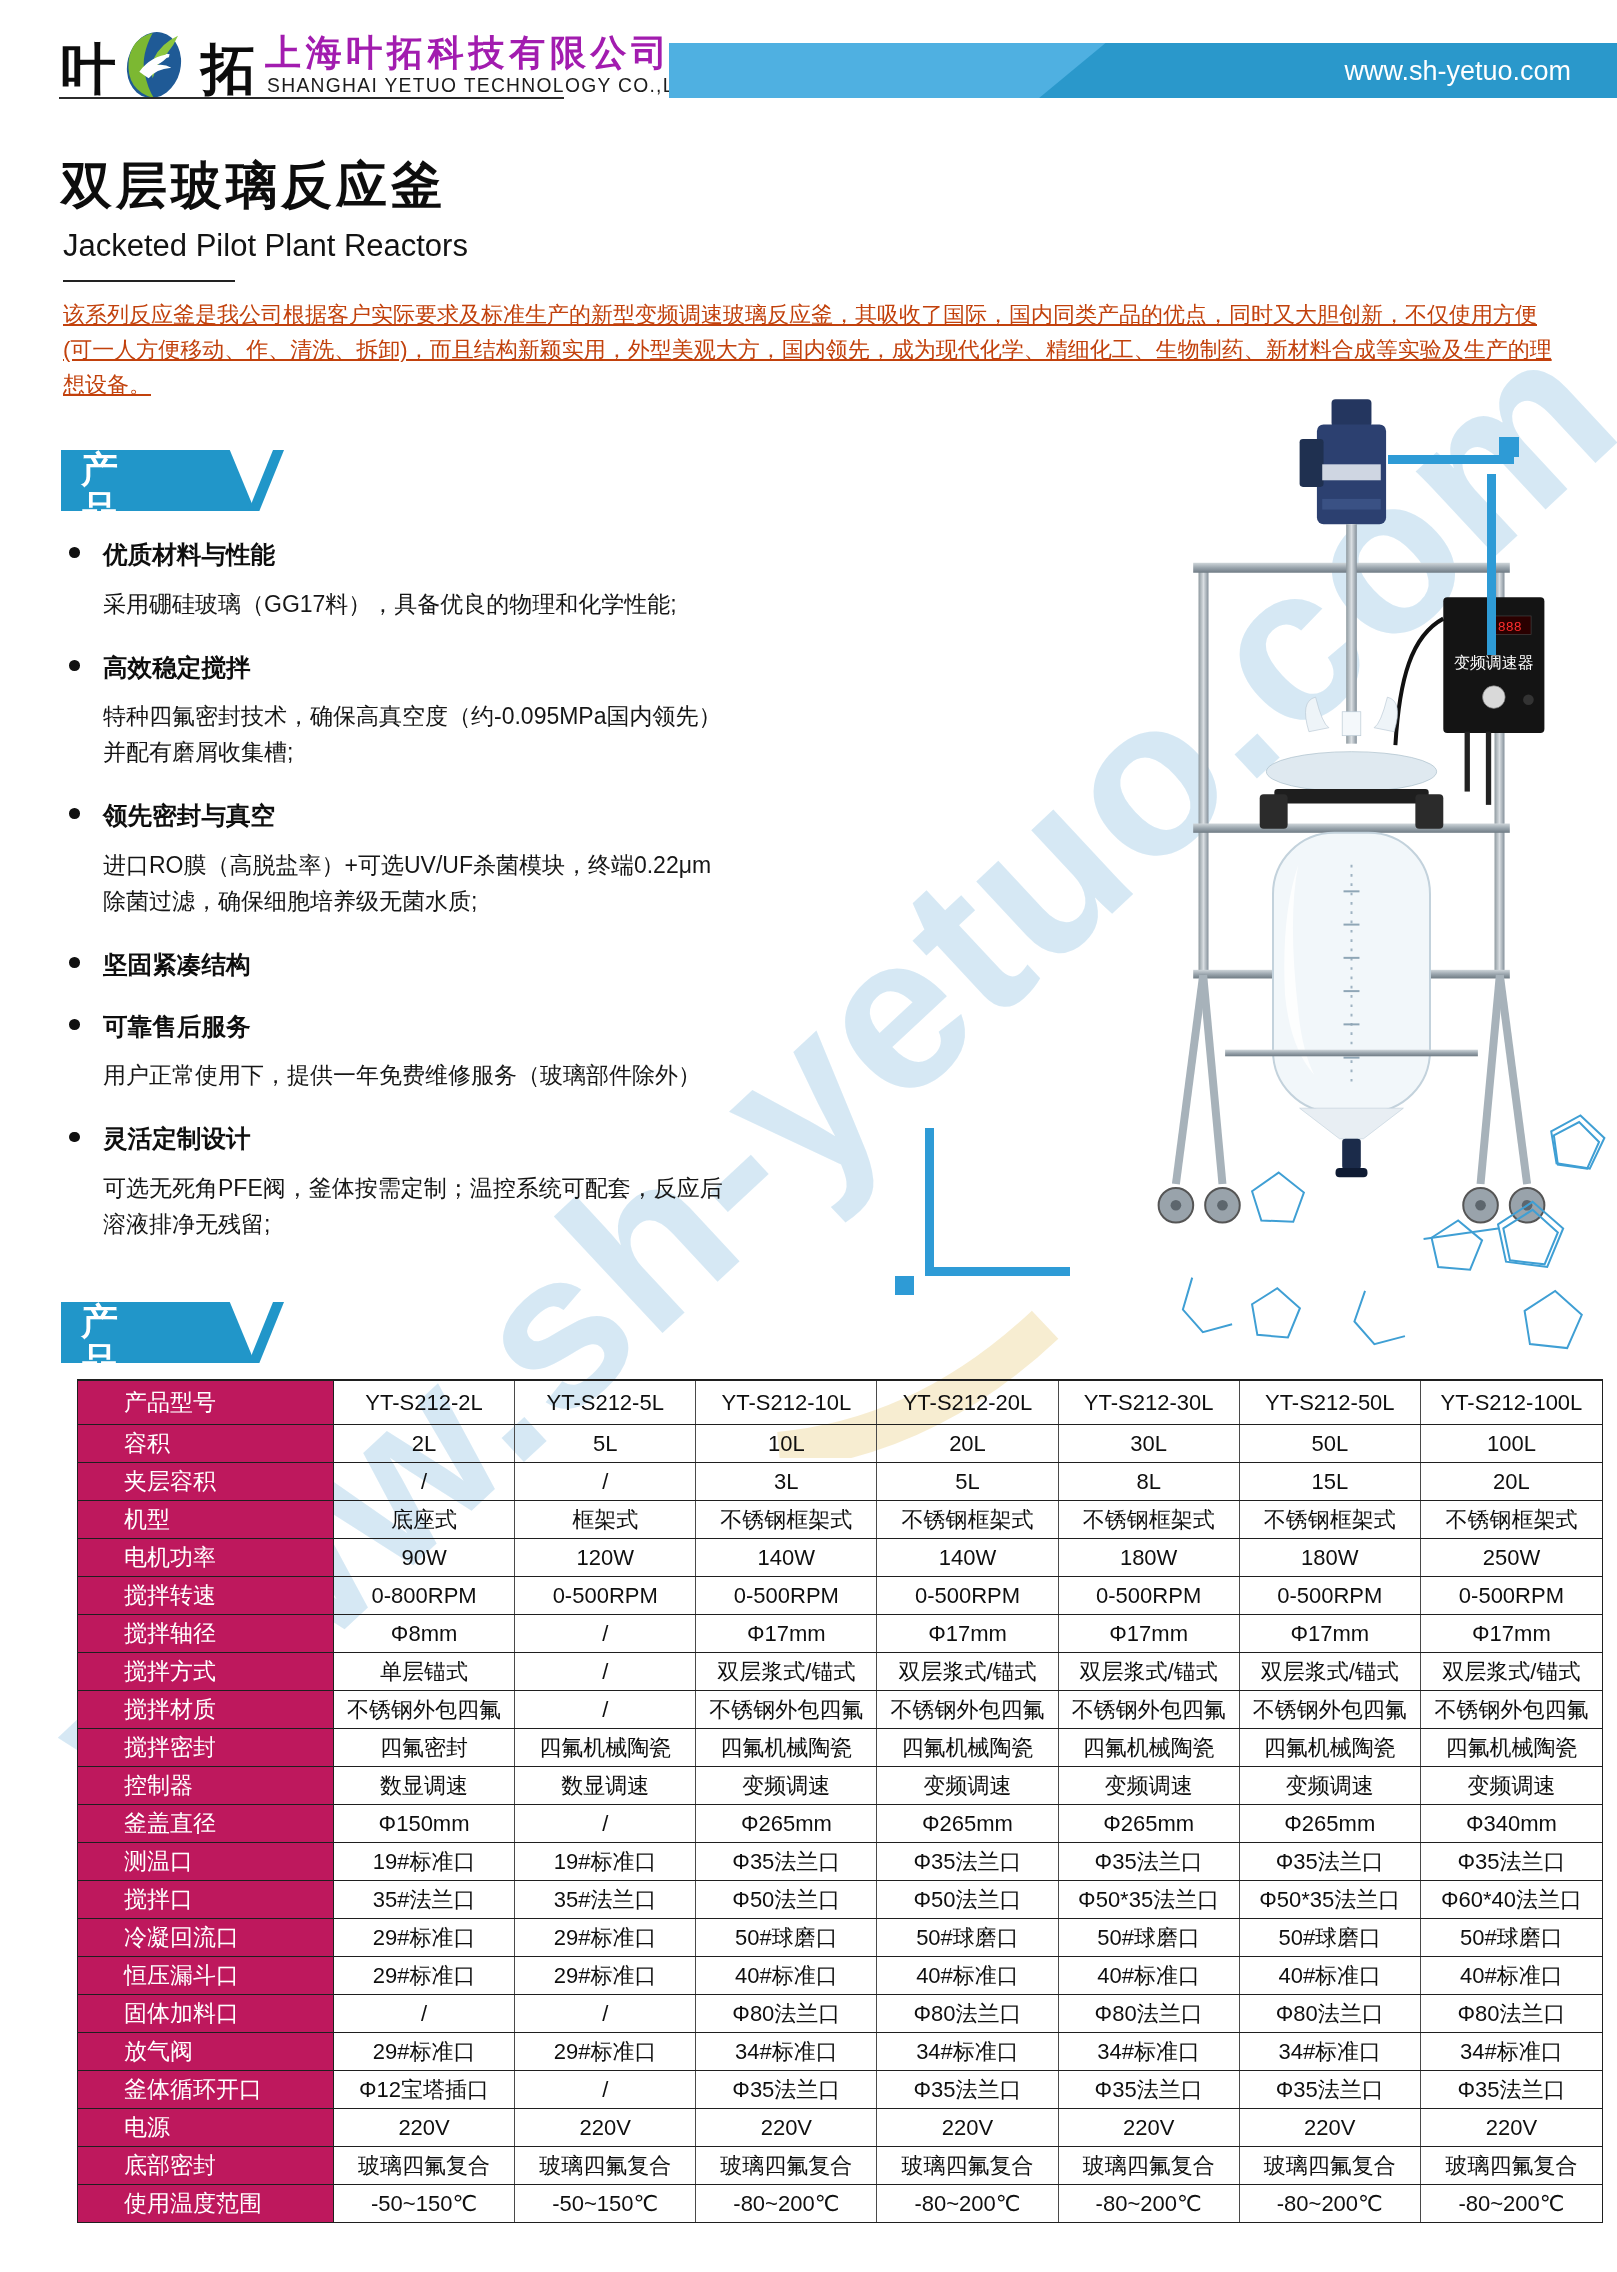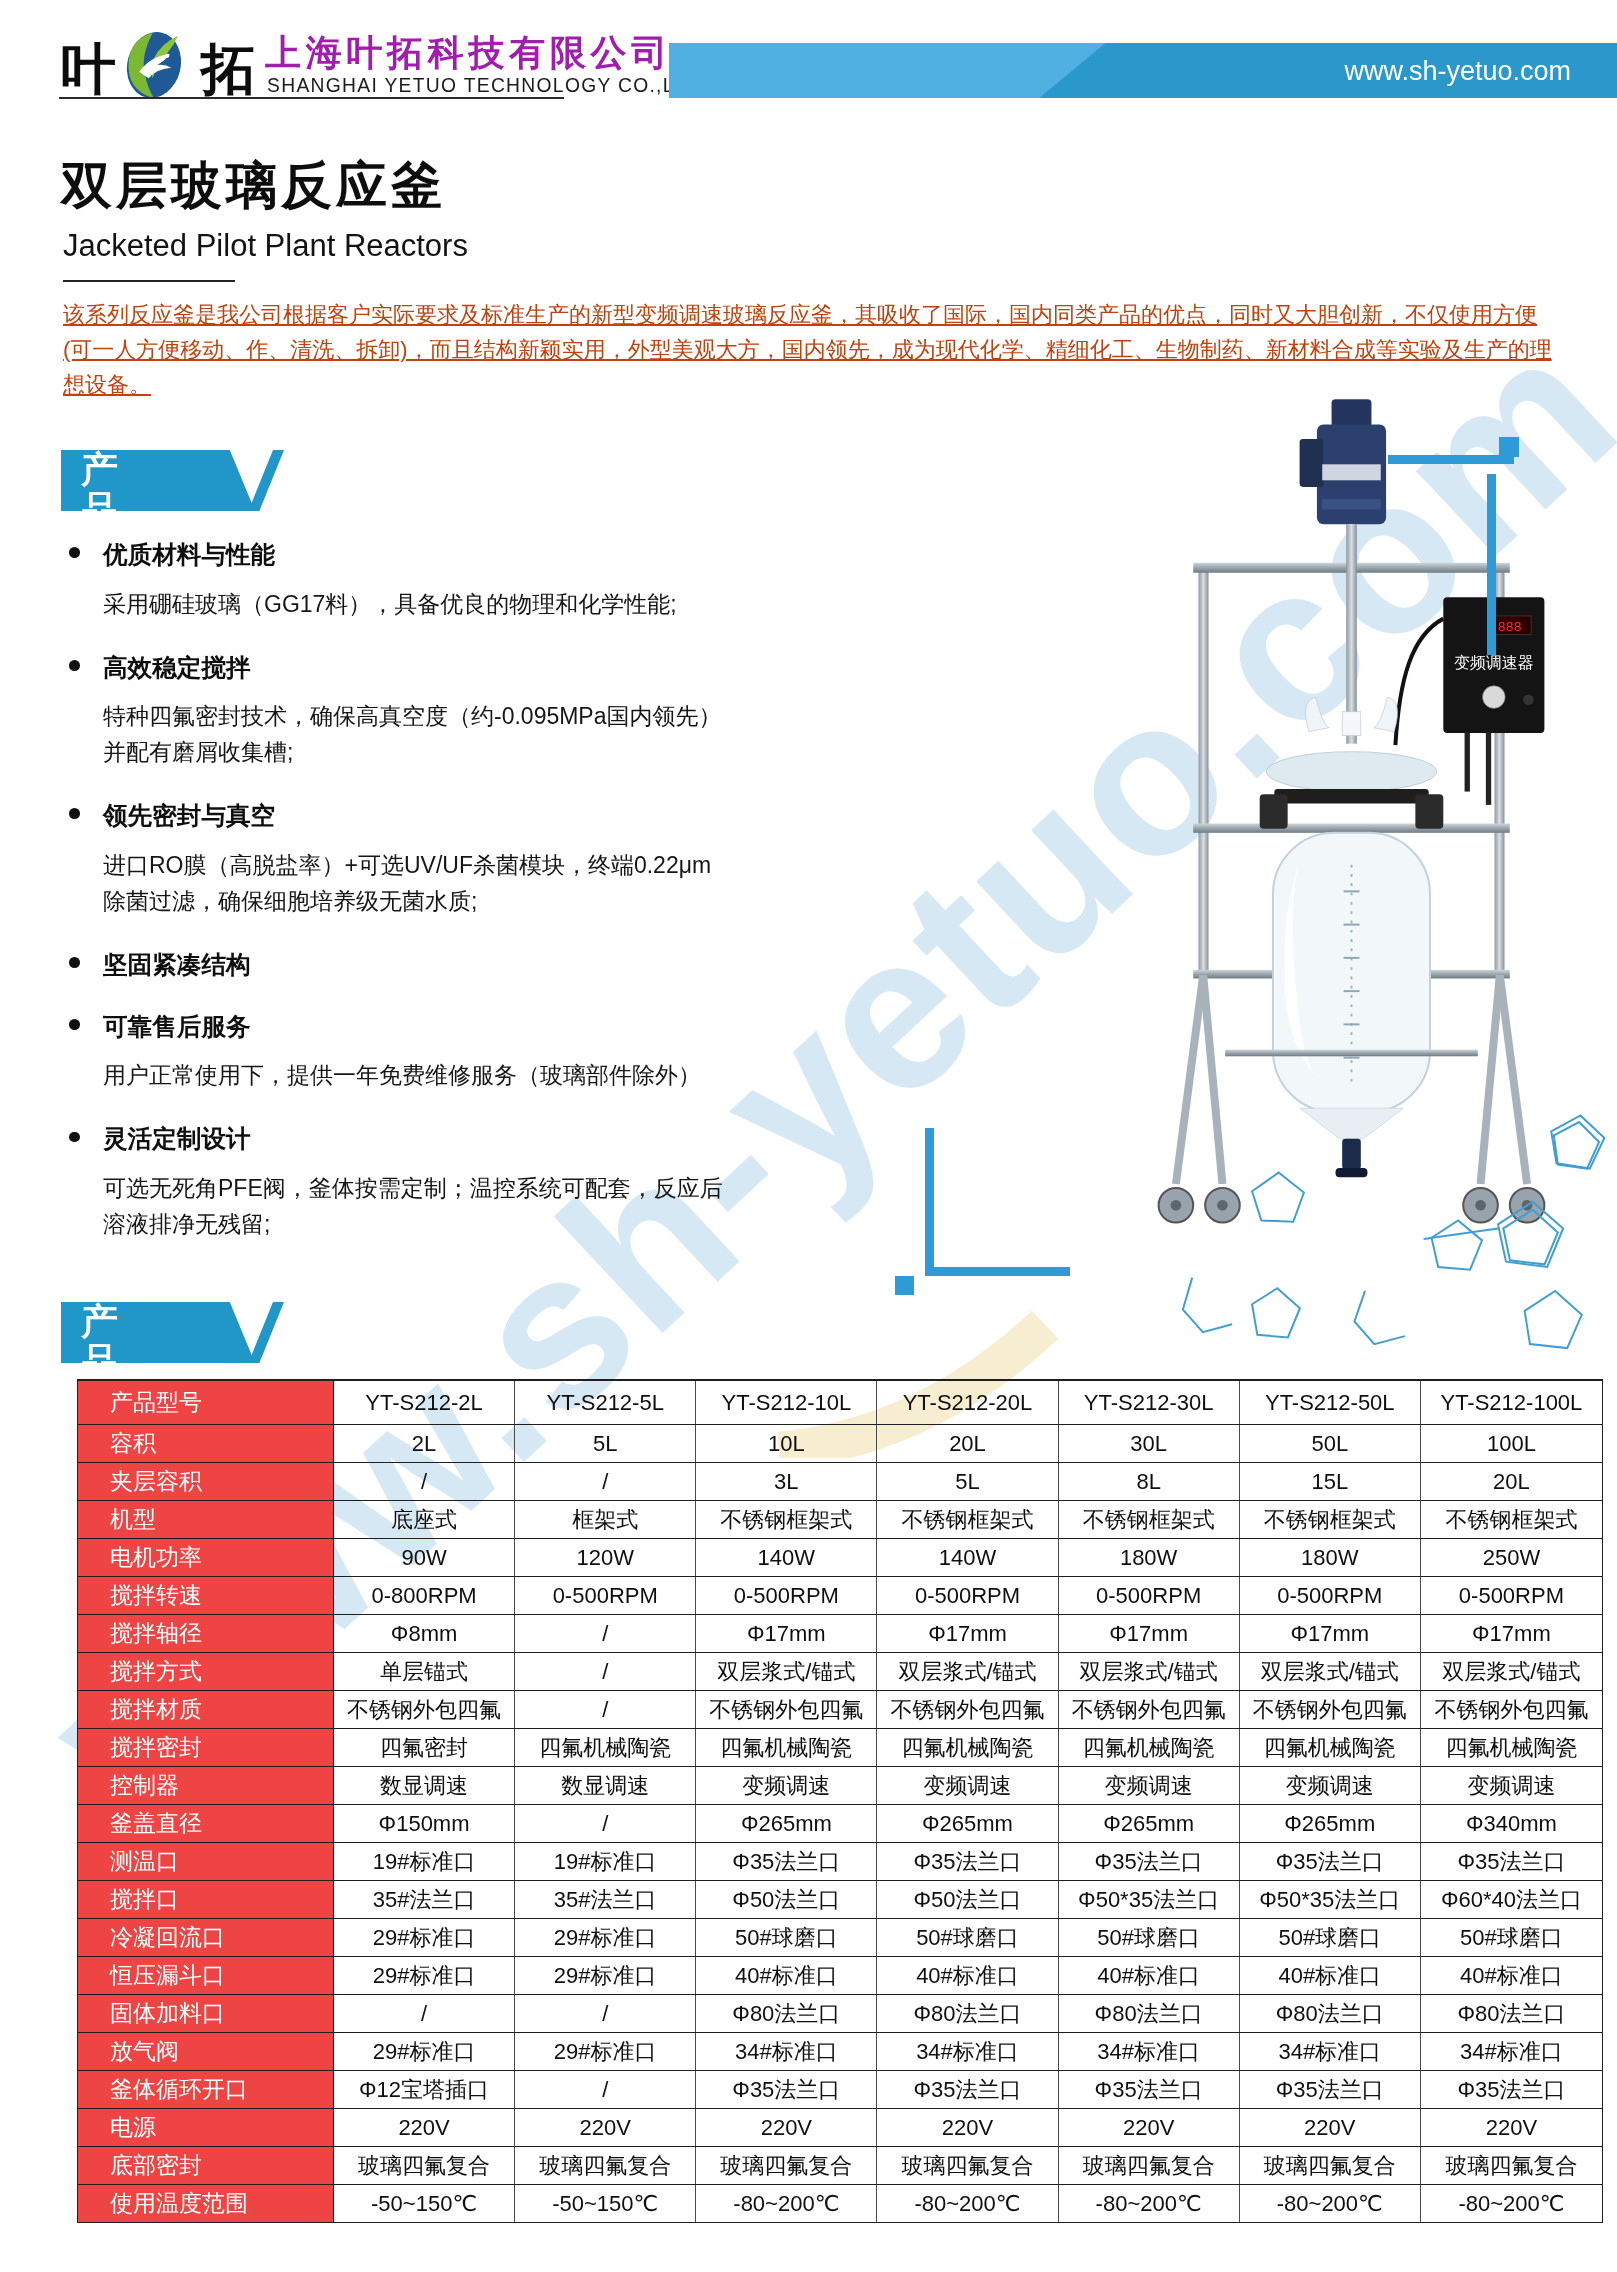--- a/index.html
+++ b/index.html
@@ -42,22 +42,22 @@
   .f-desc{font-size:23px;line-height:36px;color:#161616;white-space:pre-line;}
   
   .deco{position:absolute;background:#2e9bd6;}
   .pentagons{position:absolute;left:1152px;top:1025px;}
   .figure{position:absolute;left:1132px;top:399px;}
   
   .spec-table{position:absolute;left:77px;top:1379px;width:1524px;border-top:2px solid #1f1f1f;
               border-left:1.3px solid #1f1f1f;border-right:1.3px solid #1f1f1f;}
   .t-row{display:grid;grid-template-columns:256px repeat(7,1fr);height:37px;border-bottom:1.3px solid #1f1f1f;}
   .t-row.first{height:43px;}
-  .t-label{background:#ef4444;color:#ffffff;font-size:23px;display:flex;align-items:center;
-           padding-left:32px;border-right:1.3px solid #1f1f1f;}
+  .t-label{background:#be185d;color:#ffffff;font-size:23px;display:flex;align-items:center;
+           padding-left:46px;border-right:1.3px solid #1f1f1f;}
   .t-cell{display:flex;align-items:center;justify-content:center;font-size:22px;color:#0f0f0f;
           border-right:1.3px solid #4a4a4a;background:transparent;text-align:center;}
   .t-cell:last-child{border-right:none;}
 </style>
 </head>
 <body>
 
 <div class="page">
 
   <div class="watermark">www.sh-yetuo.com</div>

